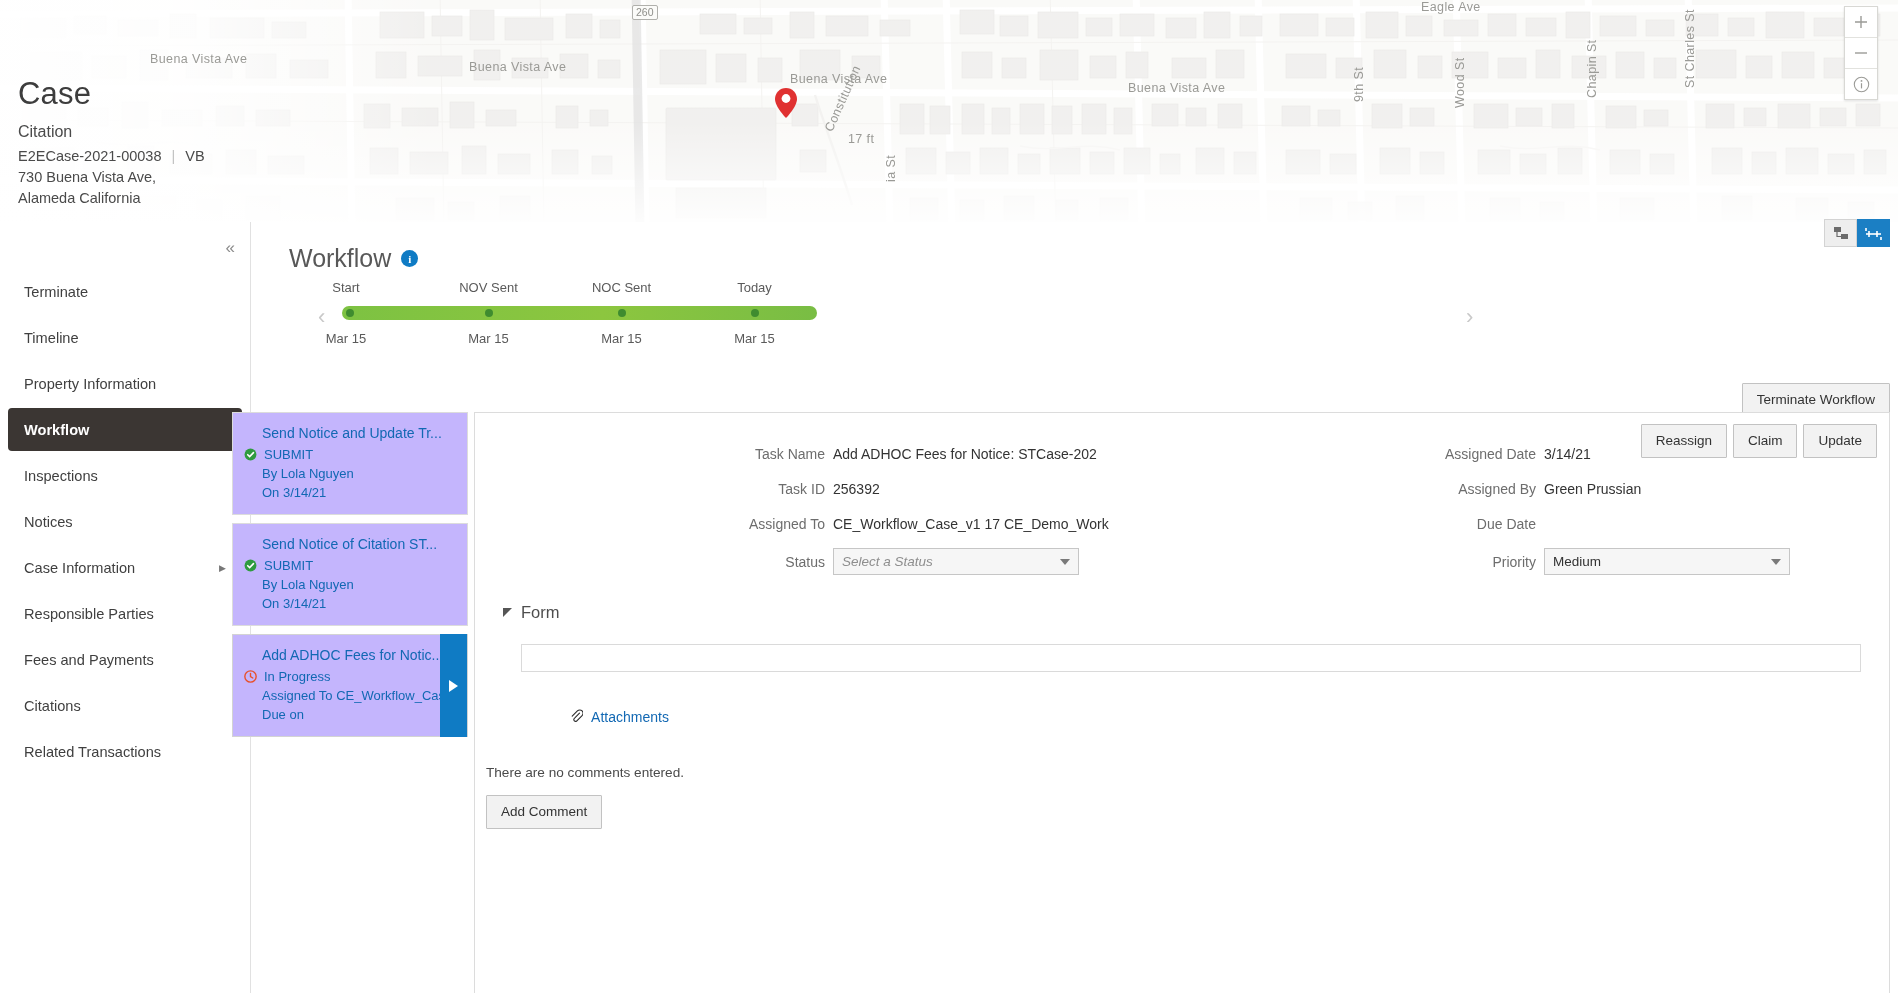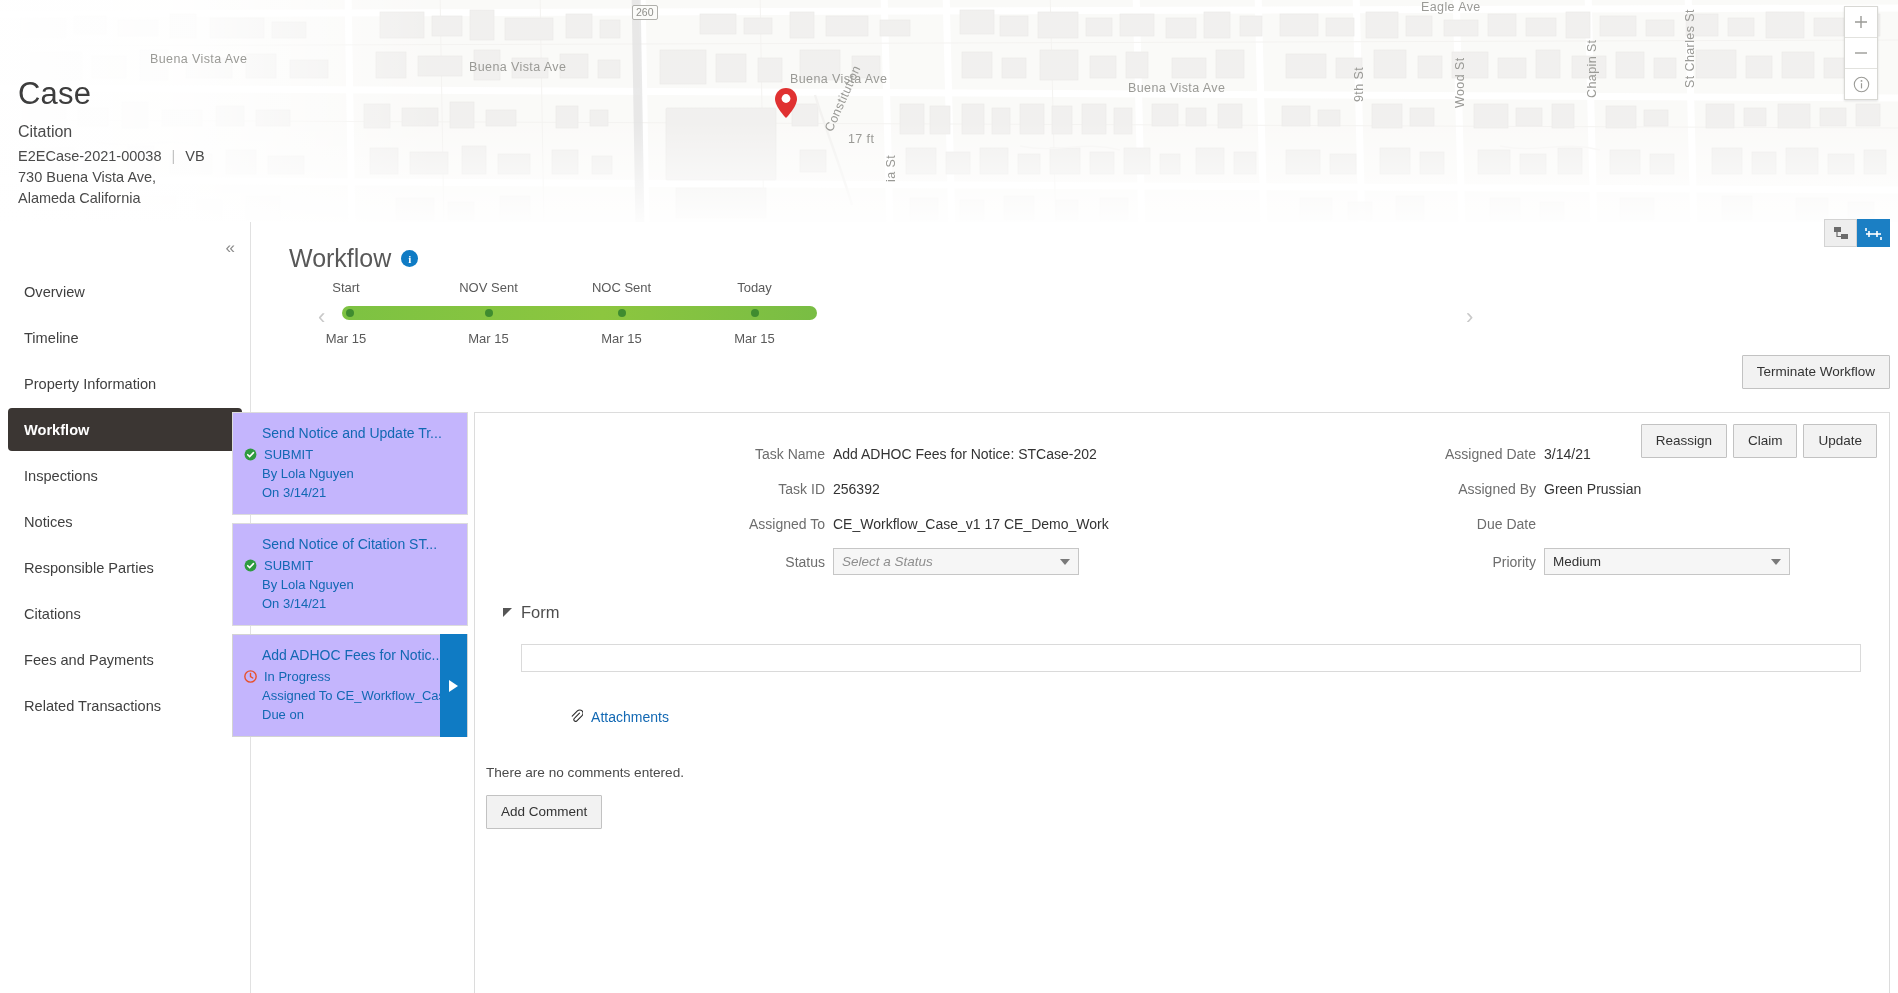--- a/index.html
+++ b/index.html
@@ -102,21 +102,21 @@
   .tl-arrow.r{left:1177px;}
   .tl-track{
     position:absolute;left:53px;top:26px;width:475px;height:14px;border-radius:7px;
     background:linear-gradient(to right,#7dc242,#8cc63f 55%,#79bd44);
   }
   .tl-dot{position:absolute;top:3px;width:8px;height:8px;border-radius:50%;background:#3f8c2f;}
   .tl-node-label{position:absolute;top:0px;font-size:13px;color:#5a5a5a;transform:translateX(-50%);white-space:nowrap;}
   .tl-node-date{position:absolute;top:51px;font-size:13px;color:#5a5a5a;transform:translateX(-50%);white-space:nowrap;}
 
   
-  .terminate-wrap{position:absolute;right:8px;top:133px;border-radius:6px;}
+  .terminate-wrap{position:absolute;right:8px;top:161px;border-radius:6px;}
   .btn{
     border:1px solid #c2c2c2;background:#f2f2f2;color:#333;font-size:13.5px;
     padding:8px 14px;cursor:pointer;border-radius:1px;font-family:"Liberation Sans",sans-serif;
     line-height:16px;
   }
 
   
   .task-col{position:absolute;left:-19px;top:190px;width:236px;}
   .task-card{
     border:1px solid #dcdcdc;background:#c4b5fd;margin-bottom:8px;padding:10px 0 12px 0;
@@ -465,45 +465,49 @@
       <span>VB</span>
     </div>
     <div class="case-addr">730 Buena Vista Ave,</div>
     <div class="case-addr">Alameda California</div>
   </div>
 
   <div class="sidebar">
     <div class="collapse-btn">«</div>
     <div class="nav" id="nav">
         <div class="nav-item">
-          <span>Overview</span>
+          <span>Terminate</span>
         </div>
         <div class="nav-item">
           <span>Timeline</span>
         </div>
         <div class="nav-item">
           <span>Property Information</span>
         </div>
         <div class="nav-item active">
           <span>Workflow</span>
         </div>
         <div class="nav-item">
           <span>Inspections</span>
         </div>
         <div class="nav-item">
           <span>Notices</span>
         </div>
         <div class="nav-item">
+          <span>Case Information</span>
+          <span class="caret">▶</span>
+        </div>
+        <div class="nav-item">
           <span>Responsible Parties</span>
         </div>
         <div class="nav-item">
+          <span>Fees and Payments</span>
+        </div>
+        <div class="nav-item">
           <span>Citations</span>
-        </div>
-        <div class="nav-item">
-          <span>Fees and Payments</span>
         </div>
         <div class="nav-item">
           <span>Related Transactions</span>
         </div>
       </div>
   </div>
 
   <div class="content">
 
     <div class="wf-title-row">

